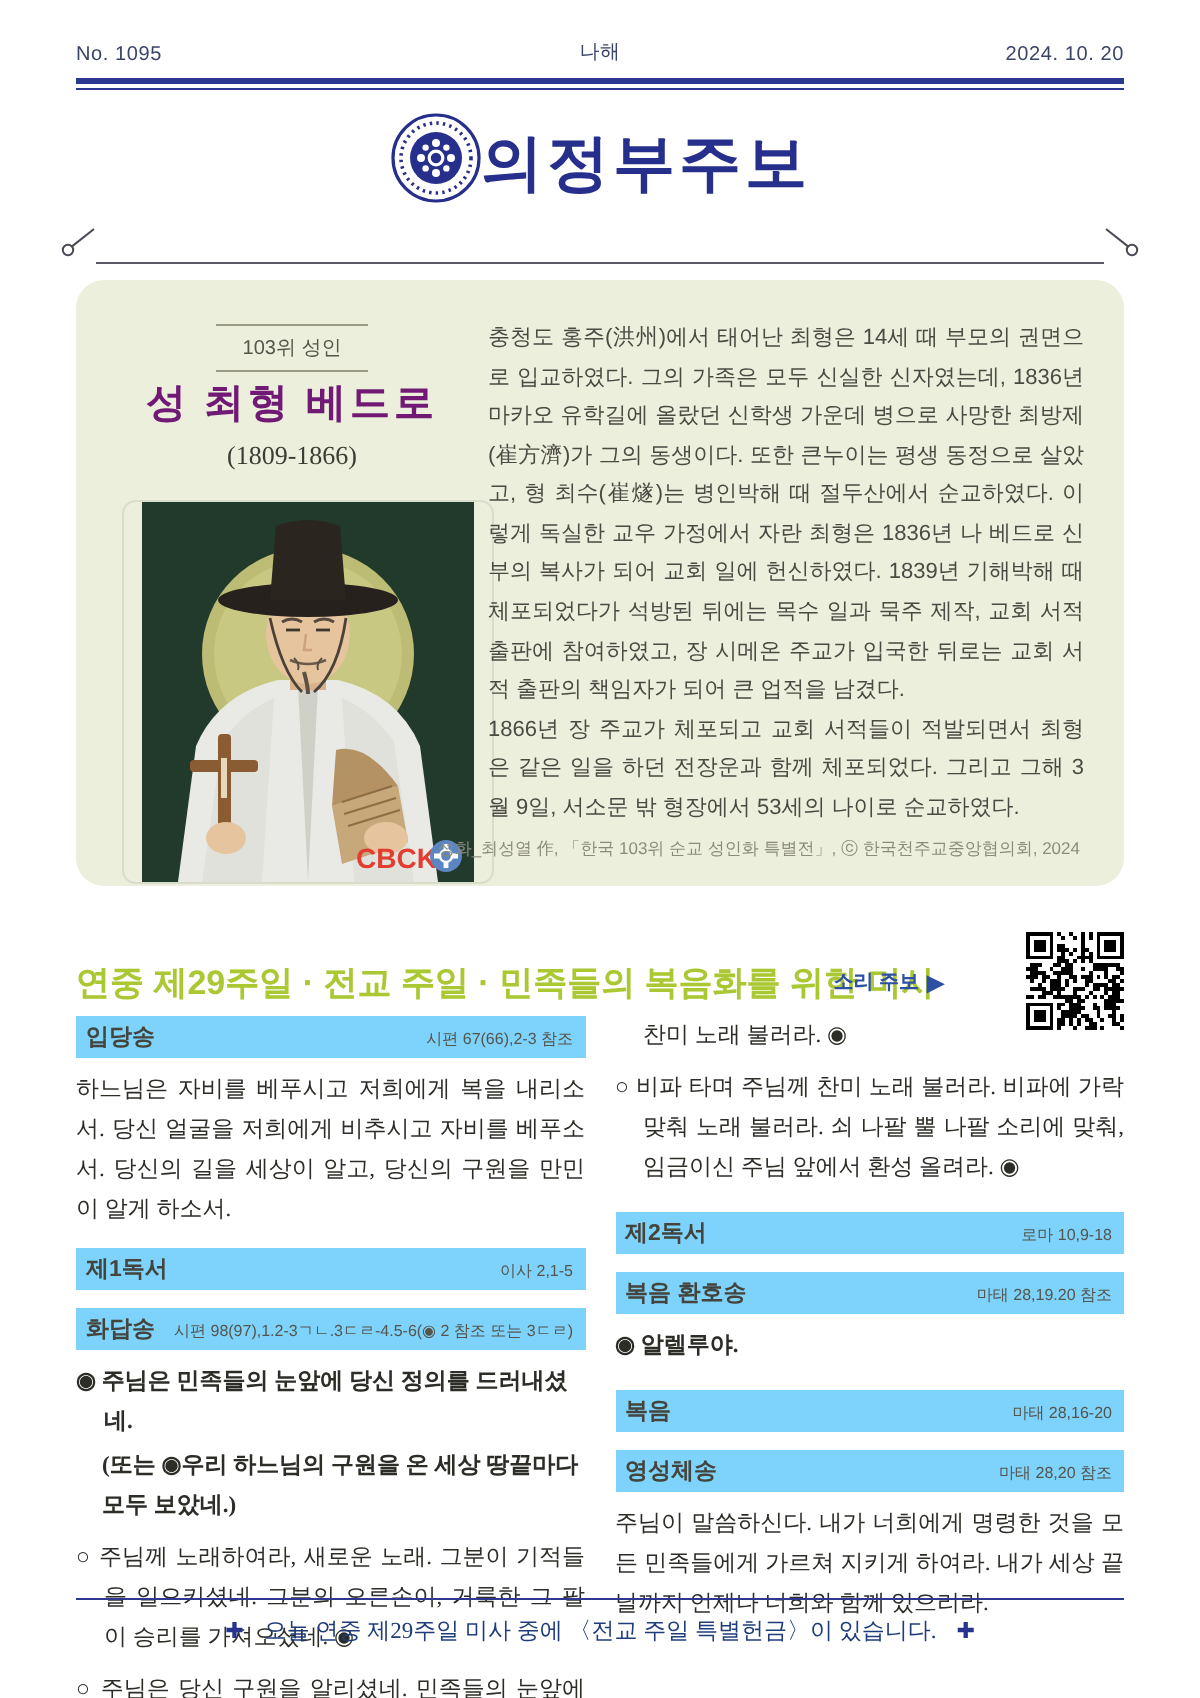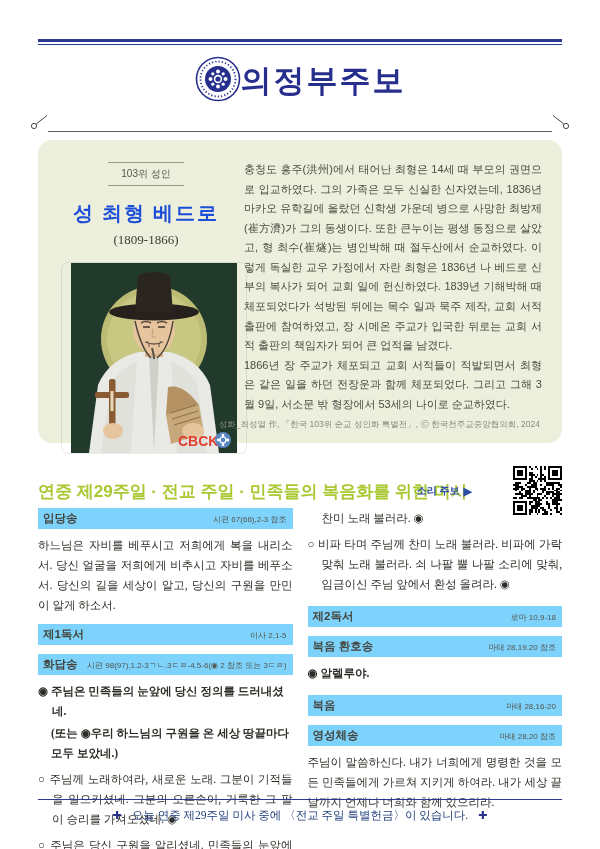--- a/index.html
+++ b/index.html
@@ -20,22 +20,22 @@
            font-size:8.5px;color:#2c3688;}
   .pubrule{position:absolute;top:118px;left:30px;right:30px;height:16px;
            display:flex;align-items:flex-end;}
   .pubrule .line{flex:1;height:1px;background:#5a5a66;margin-bottom:2px;}
   
   .saintbox{position:absolute;top:140px;left:38px;right:38px;height:303px;
             background:#edefdd;border-radius:14px;padding:22px 24px;box-sizing:border-box;}
   .saint-left{position:absolute;left:24px;top:22px;width:168px;text-align:center;}
   .saint-tag{display:inline-block;border-top:1px solid #9a9a85;border-bottom:1px solid #9a9a85;
              padding:4px 2px;min-width:72px;font-size:10px;color:#55554a;}
-  .saint-name{margin-top:14px;font-family:"Liberation Serif",serif;font-size:20px;
-              font-weight:700;color:#1d4ed8;letter-spacing:2px;}
+  .saint-name{margin-top:2px;font-family:"Liberation Serif",serif;font-size:20px;
+              font-weight:700;color:#701a75;letter-spacing:2px;}
   .saint-years{margin-top:5px;font-family:"Liberation Serif",serif;font-size:13px;color:#3c3c34;}
   .portrait{margin-top:15px;width:184px;height:190px;border-radius:6px;overflow:hidden;
             box-shadow:0 0 0 1px rgba(0,0,0,.08);}
   .saint-right{position:absolute;left:206px;right:20px;top:20px;}
   .bio{font-size:11px;line-height:1.78;color:#4a4a42;text-align:justify;}
   .bio + .bio{margin-top:0px;}
   .saint-caption{position:absolute;right:22px;bottom:12px;font-size:8.5px;color:#8b8b7c;}
   
   .mass-head{position:absolute;top:472px;left:38px;right:38px;height:50px;}
   .mass-title{position:absolute;left:0;top:8px;font-size:17px;font-weight:800;color:#a9c832;}
@@ -60,20 +60,25 @@
   .footrule{position:absolute;top:799px;left:38px;right:38px;height:1px;background:#2b3990;}
   .footline{position:absolute;top:808px;left:0;right:0;text-align:center;
             font-family:"Liberation Serif",serif;font-size:11.5px;color:#1f3d7a;}
   .footline .cross{color:#27348b;font-size:11px;padding:0 10px;}
 </style>
 </head>
 <body>
 
 <div class="page">
 
+  <div class="topbar">
+    <span>No. 1095</span>
+    <span class="center">나해</span>
+    <span>2024. 10. 20</span>
+  </div>
   <div class="dblrule">
       <div class="a"></div>
       <div class="b"></div>
     </div>
 
   <div class="brand">
     <span>
       <svg width="46" height="46" viewBox="0 0 46 46">
         <circle cx="23" cy="23" r="21.5" fill="#ffffff" stroke="#272f8c" stroke-width="1.6"></circle>
         <circle cx="23" cy="23" r="17.5" fill="none" stroke="#272f8c" stroke-width="1.8" stroke-dasharray="1.2 2.1"></circle>

